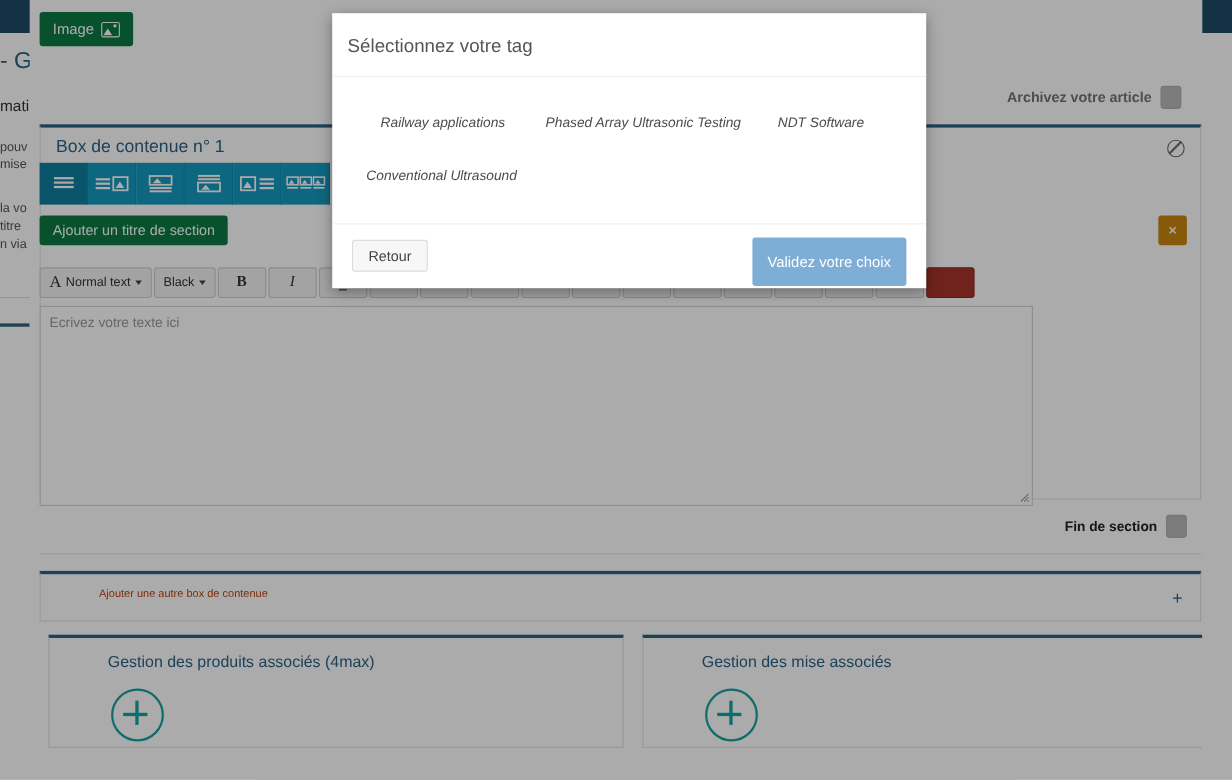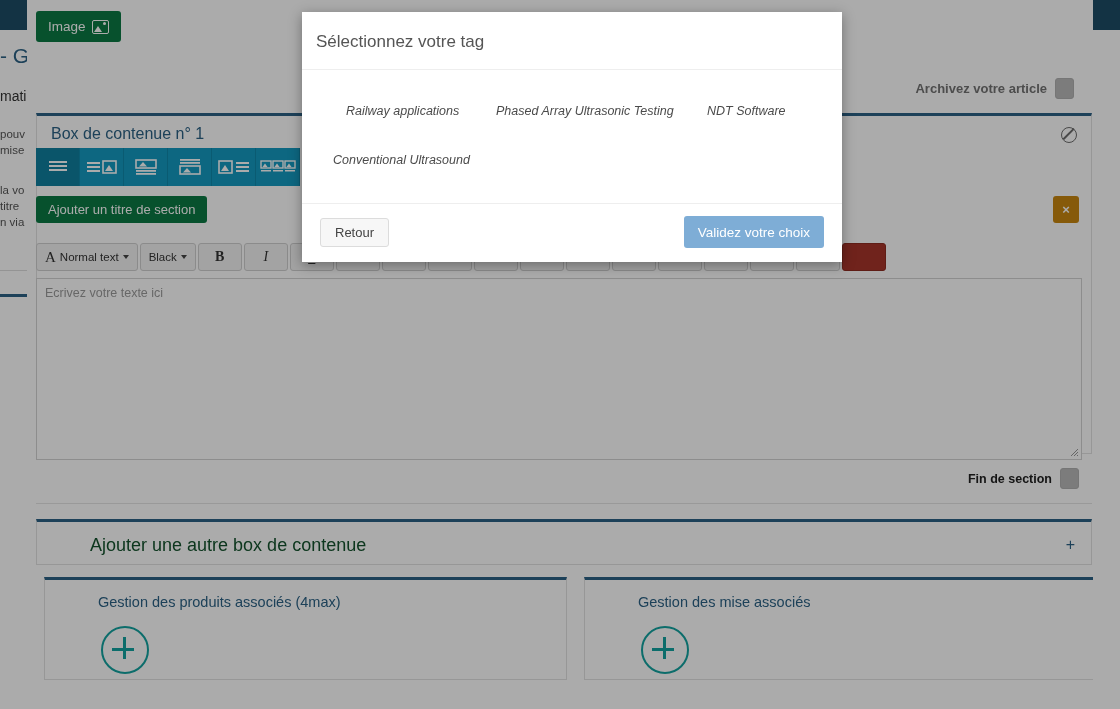--- a/index.html
+++ b/index.html
@@ -65,33 +65,33 @@
   .etoolbar{position:absolute;left:9px;top:243px;height:28px;display:flex;gap:2px;align-items:stretch;}
   .ebtn{background:#f4f4f4;border:1px solid #cfcfcf;border-radius:3px;font-size:11.5px;color:#333;
         display:flex;align-items:center;justify-content:center;padding:0 8px;cursor:pointer;min-width:26px;}
   .ebtn.red{background:#a8352a;border-color:#8e2c22;}
   .ebtn .cap{font-size:15px;font-family:"Liberation Serif", serif;margin-right:4px;}
   .ebtn.bold{font-weight:bold;font-size:14px;font-family:"Liberation Serif", serif;}
   .ebtn.ital{font-style:italic;font-size:14px;font-family:"Liberation Serif", serif;}
   .ebtn.und{text-decoration:underline;font-size:13px;}
   .caret{display:inline-block;margin-left:4px;border-left:3.5px solid transparent;border-right:3.5px solid transparent;border-top:4px solid #444;}
 
-  .editor{position:absolute;left:9px;top:278px;width:1046px;height:182px;border:1px solid #d2d2d2;
+  .editor{position:absolute;left:9px;top:278px;width:903px;height:182px;border:1px solid #d2d2d2;
           box-sizing:border-box;background:#fff;}
   .editor .ph{position:absolute;left:8px;top:7px;font-size:12.5px;color:#9a9a9a;}
   .editor .grip{position:absolute;right:2px;bottom:2px;width:9px;height:9px;}
 
   .finwrap{position:absolute;right:14px;top:468px;display:flex;align-items:center;gap:8px;}
   .fin-label{font-size:12.5px;font-weight:bold;color:#222;padding-left:40px;}
   .card-foot-rule{position:absolute;left:9px;top:503px;width:1056px;height:1px;background:#e4e4e4;}
 
   
   .addbox{position:absolute;left:9px;top:519px;width:1056px;height:46px;background:#fff;
           border:1px solid #e2e2e2;border-top:3px solid #2c6285;box-sizing:border-box;cursor:pointer;}
-  .addbox .t{position:absolute;left:53px;top:13px;font-size:18px;color:#14532d;}
+  .addbox .t{position:absolute;left:53px;top:13px;font-size:10px;color:#c2410c;}
   .addbox .plus{position:absolute;right:16px;top:14px;font-size:16px;color:#2c6285;}
 
   
   .panel{position:absolute;top:577px;height:103px;background:#fff;border:1px solid #e2e2e2;border-top:3px solid #2c6285;
          box-sizing:border-box;}
   .panel.left{left:17px;width:523px;}
   .panel.right{left:557px;width:523px;}
   .panel .p-title{position:absolute;left:53px;top:14px;font-size:14.5px;color:#2c6285;}
   .plus-circle{position:absolute;left:56px;top:46px;width:44px;height:44px;border:2.5px solid #13a3a0;border-radius:50%;cursor:pointer;}
   .plus-circle:before,.plus-circle:after{content:"";position:absolute;background:#13a3a0;}
@@ -103,21 +103,21 @@
   #modal{position:absolute;left:302px;top:12px;width:540px;height:250px;background:#fff;
          box-shadow:0 3px 12px rgba(0,0,0,0.35);}
   .m-head{height:57px;position:relative;border-bottom:1px solid #eeeeee;}
   .m-title{position:absolute;left:14px;top:20px;font-size:17px;color:#555;}
   .m-body{position:absolute;left:0;top:58px;width:540px;height:146px;}
   .tagrow{display:flex;}
   .tag{font-style:italic;font-size:12.5px;color:#4b4b4b;cursor:pointer;white-space:nowrap;}
   .m-foot{position:absolute;left:0;bottom:0;width:540px;height:58px;border-top:1px solid #eeeeee;}
   .btn-retour{position:absolute;left:18px;top:14px;height:29px;padding:0 14px;background:#f7f7f7;
               border:1px solid #dcdcdc;border-radius:3px;font-size:13px;color:#444;cursor:pointer;}
-  .btn-valid{position:absolute;right:18px;top:12px;height:32px;padding:0 14px;background:#7eadd6;border:none;
+  .btn-valid{position:absolute;right:18px;top:12px;height:44px;padding:0 14px;background:#7eadd6;border:none;
              border-radius:3px;color:#fff;font-size:13.5px;cursor:pointer;}
 </style>
 </head>
 <body>
 
 <div id="page">
 
   <div class="topbar"></div>
 
   <div class="leftcol">

